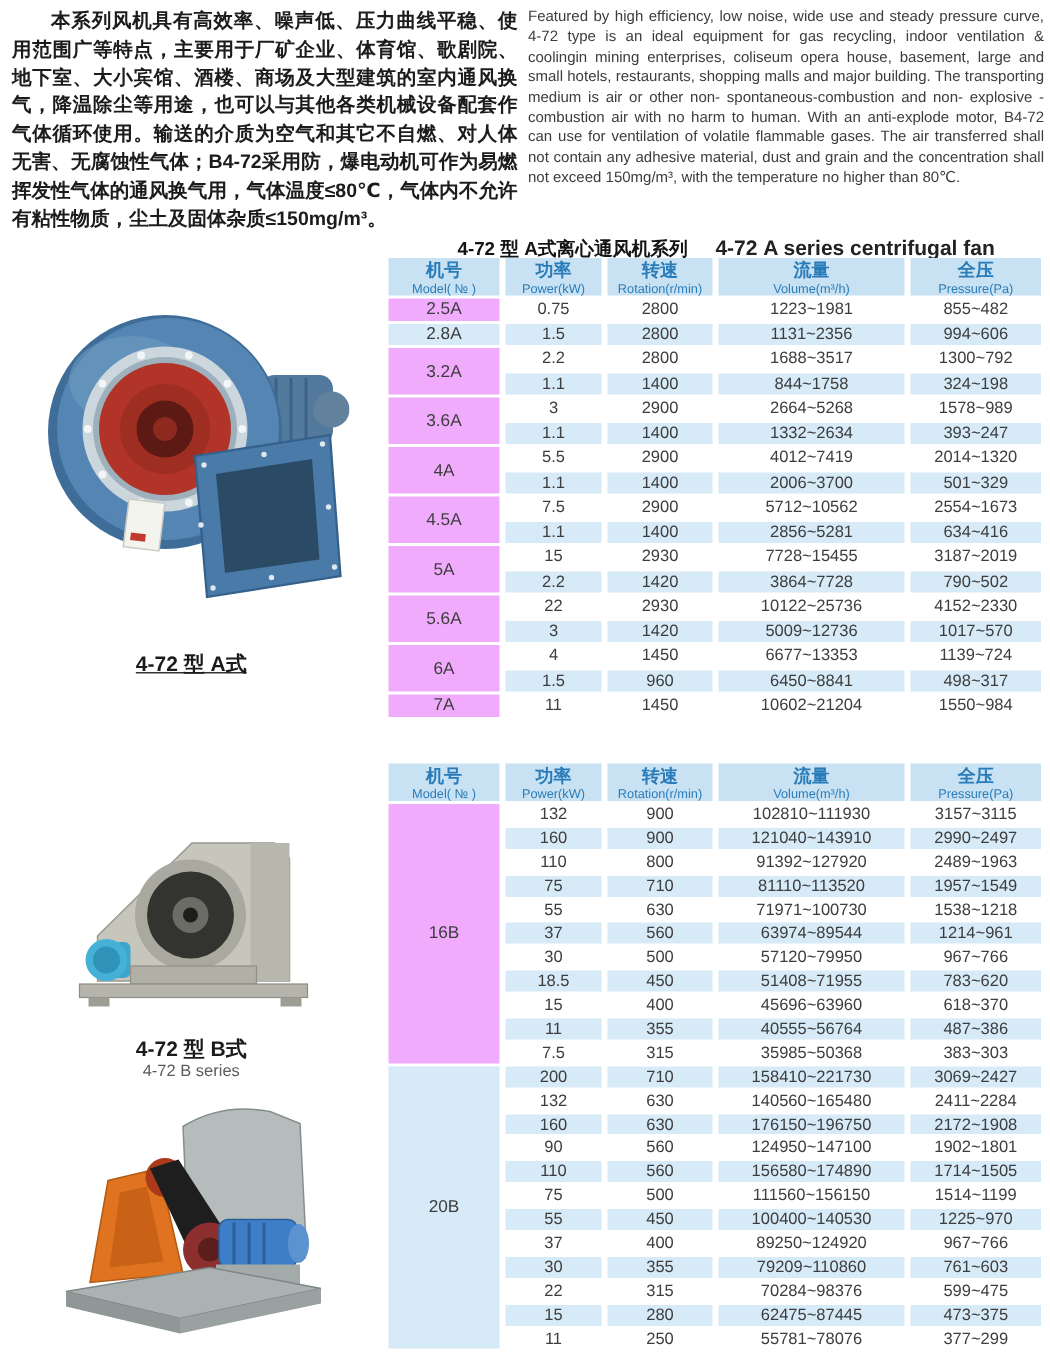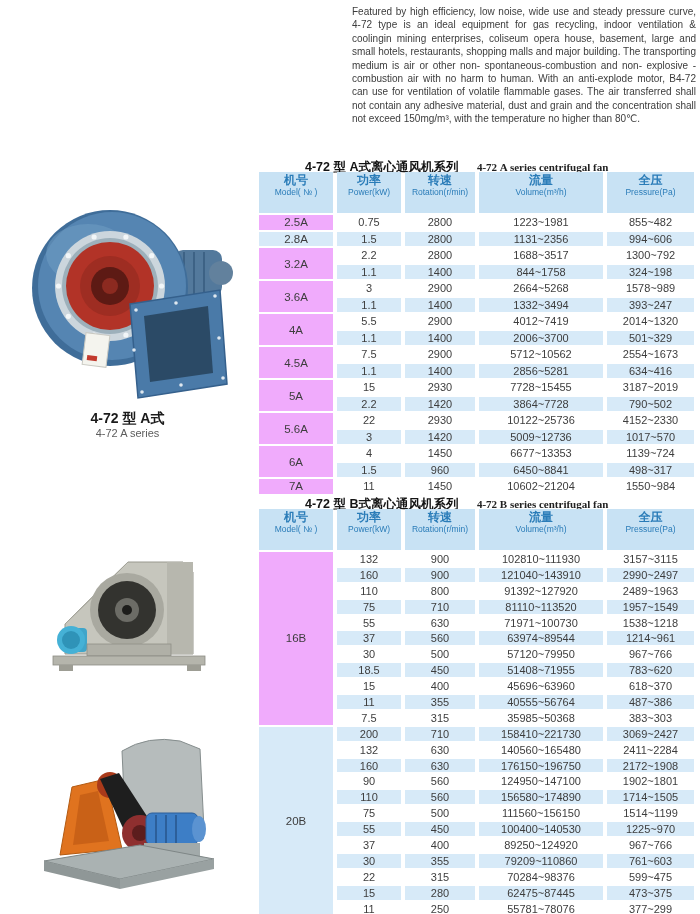--- a/index.html
+++ b/index.html
@@ -8,52 +8,53 @@
 
   
   .intro-cn{position:absolute;left:8px;top:5px;width:337px;font-size:13px;font-weight:bold;
             color:#1c1c1c;line-height:18.8px;text-align:justify;text-indent:2em;}
   .intro-en{position:absolute;left:352px;top:5px;width:344px;font-size:10px;color:#3c3c3c;
             line-height:13.4px;text-align:justify;}
 
   
   .tbl-title{position:absolute;left:257px;width:441px;white-space:nowrap;}
   .tbl-title .cn{font-size:12.5px;font-weight:bold;color:#141414;margin-left:48px;}
-  .tbl-title .en{font-size:11px;font-weight:bold;color:#222;margin-left:14px;font-family:Liberation Serif, serif;}
+  .tbl-title .en{font-size:14px;font-weight:bold;color:#222;margin-left:14px;}
   #title-a{top:157px;}
   #title-b{top:494px;}
 
   
   table.fan{position:absolute;left:255px;width:443px;border-collapse:separate;
             border-spacing:4px 2px;table-layout:fixed;}
   #table-a{top:170px;}
   #table-b{top:507px;}
-  table.fan th{background:#c8e2f4;color:#2a7cb8;padding:1px 0 16px 0;vertical-align:middle;}
+  table.fan th{background:#c8e2f4;color:#2a7cb8;padding:1px 0 0 0;vertical-align:middle;}
   table.fan th .h-cn{font-size:12px;font-weight:bold;line-height:14px;}
   table.fan th .h-en{font-size:8.5px;font-weight:normal;line-height:10px;}
   table.fan td{text-align:center;vertical-align:middle;font-size:11px;color:#3d3d3d;
                background:#ffffff;padding:0;overflow:hidden;white-space:nowrap;}
   #table-a td{height:14.5px;}
   #table-b td{height:13.9px;}
   table.fan tr.stripe td{background:#d7eaf8;}
   table.fan td.model{background:#f0abfc;font-size:11.5px;}
 
   
   .figure{position:absolute;}
   .fig-caption{position:absolute;left:0;width:255px;text-align:center;}
   .fig-caption .cap-cn{font-size:14px;font-weight:bold;color:#1b1b1b;line-height:16px;}
   .fig-caption .cap-en{font-size:11px;color:#5c5c5c;line-height:14px;}
-  #cap-a{top:410px;}
+  #cap-a{top:434px;text-decoration:underline;}
   #cap-b{top:691px;}
 </style>
 </head>
 <body>
 
 <div class="page">
 
+  <div class="intro-cn">本系列风机具有高效率、噪声低、压力曲线平稳、使用范围广等特点，主要用于厂矿企业、体育馆、歌剧院、地下室、大小宾馆、酒楼、商场及大型建筑的室内通风换气，降温除尘等用途，也可以与其他各类机械设备配套作气体循环使用。输送的介质为空气和其它不自燃、对人体无害、无腐蚀性气体；B4-72采用防，爆电动机可作为易燃挥发性气体的通风换气用，气体温度≤80℃，气体内不允许有粘性物质，尘土及固体杂质≤150mg/m³。</div>
   <div class="intro-en">Featured by high efficiency, low noise, wide use and steady pressure curve, 4-72 type is an ideal equipment for gas recycling, indoor ventilation &amp; coolingin mining enterprises, coliseum opera house, basement, large and small hotels, restaurants, shopping malls and major building. The transporting medium is air or other non- spontaneous-combustion and non- explosive -combustion air with no harm to human. With an anti-explode motor, B4-72 can use for ventilation of volatile flammable gases. The air transferred shall not contain any adhesive material, dust and grain and the concentration shall not exceed 150mg/m³, with the temperature no higher than 80℃.</div>
 
   <div class="tbl-title" id="title-a">
     <span class="cn">4-72 型 A式离心通风机系列</span>
     <span class="en">4-72 A series centrifugal fan</span>
   </div>
 
   <table class="fan" id="table-a">
     <colgroup>
       <col style="width:74px">
@@ -117,21 +118,21 @@
         <tr>
           <td class="model" rowspan="2">3.6A</td>
           <td>3</td>
           <td>2900</td>
           <td>2664~5268</td>
           <td>1578~989</td>
         </tr>
         <tr class="stripe">
           <td>1.1</td>
           <td>1400</td>
-          <td>1332~3494</td>
+          <td>1332~2634</td>
           <td>393~247</td>
         </tr>
         <tr>
           <td class="model" rowspan="2">4A</td>
           <td>5.5</td>
           <td>2900</td>
           <td>4012~7419</td>
           <td>2014~1320</td>
         </tr>
         <tr class="stripe">
@@ -195,24 +196,20 @@
         <tr>
           <td class="model" rowspan="1">7A</td>
           <td>11</td>
           <td>1450</td>
           <td>10602~21204</td>
           <td>1550~984</td>
         </tr>
       </tbody>
     </table>
 
-  <div class="tbl-title" id="title-b">
-    <span class="cn">4-72 型 B式离心通风机系列</span>
-    <span class="en">4-72 B series centrifugal fan</span>
-  </div>
 
   <table class="fan" id="table-b">
     <colgroup>
       <col style="width:74px">
         <col style="width:64px">
         <col style="width:70px">
       <col style="width:124px">
         <col style="width:87px">
     </colgroup>
   <thead>
@@ -428,21 +425,20 @@
         <circle cx="114" cy="206" r="1.8"></circle>
           <circle cx="106" cy="164" r="1.8"></circle>
       </g>
 
       <rect x="56" y="148" width="24" height="32" fill="#f4f4ee" stroke="#c9c9c2" transform="rotate(7 68 164)"></rect>
       <rect x="60" y="170" width="10" height="5" fill="#c23a2e" transform="rotate(7 68 164)"></rect>
     </svg>
   </div>
   <div class="fig-caption" id="cap-a">
     <div class="cap-cn">4-72 型 A式</div>
-    <div class="cap-en">4-72 A series</div>
   </div>
 
   <div class="figure" style="left:35px;top:552px;width:190px;height:138px;">
     <svg width="190" height="138" viewBox="0 0 190 138">
 
       <polygon points="30,102 30,72 93,10 148,10 158,20 158,102" fill="#c6c6bd" stroke="#98988e" stroke-width="1"></polygon>
       <rect x="132" y="10" width="26" height="92" fill="#b7b7ae"></rect>
       <line x1="30" y1="72" x2="93" y2="10" stroke="#a5a59b" stroke-width="1"></line>
 
       <circle cx="92" cy="58" r="37" fill="#a9a9a0"></circle>
@@ -452,20 +448,24 @@
 
       <rect x="30" y="76" width="22" height="24" rx="4" fill="#3fa5ca"></rect>
       <circle cx="36" cy="88" r="14" fill="#45b1d6"></circle>
       <circle cx="36" cy="88" r="9" fill="#2f93b8"></circle>
 
       <rect x="52" y="92" width="84" height="12" fill="#b0b0a7" stroke="#909087" stroke-width="0.8"></rect>
       <rect x="18" y="104" width="152" height="9" fill="#b5b5ac" stroke="#8d8d84" stroke-width="0.8"></rect>
       <rect x="24" y="113" width="14" height="6" fill="#9d9d94"></rect>
       <rect x="152" y="113" width="14" height="6" fill="#9d9d94"></rect>
     </svg>
+  </div>
+  <div class="fig-caption" id="cap-b">
+    <div class="cap-cn">4-72 型 B式</div>
+    <div class="cap-en">4-72 B series</div>
   </div>
 
   <div class="figure" style="left:30px;top:733px;width:195px;height:162px;">
     <svg width="195" height="162" viewBox="0 0 195 162">
 
       <path d="M92,18 Q118,2 150,8 L170,16 L174,96 L112,104 L94,62 Z" fill="#b6bcbc" stroke="#858d8d" stroke-width="1"></path>
       <polygon points="112,104 174,96 174,106 114,114" fill="#9aa2a2"></polygon>
 
       <polygon points="42,54 76,46 92,116 30,122" fill="#e0731f" stroke="#b35a12" stroke-width="1"></polygon>
       <polygon points="50,62 68,58 79,108 43,112" fill="#c96117"></polygon>

